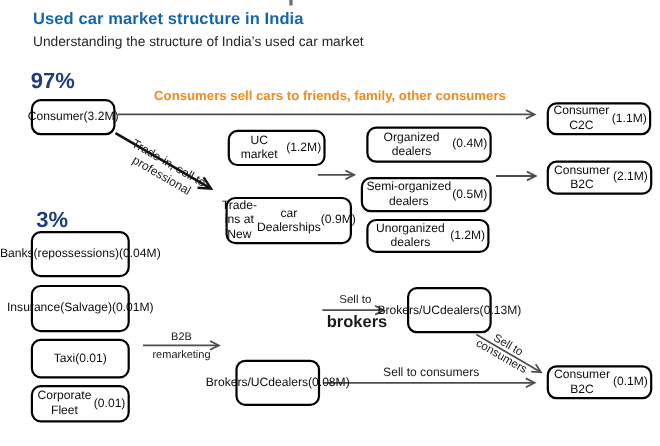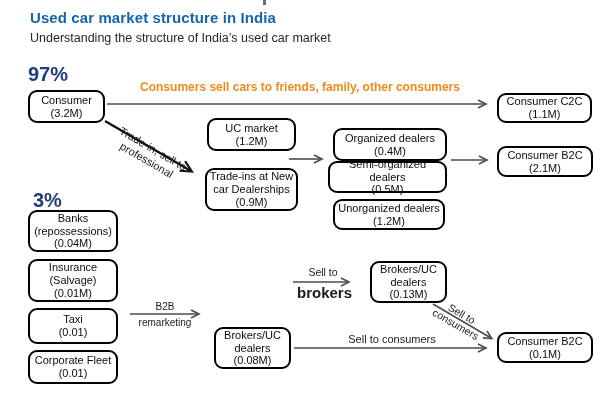--- a/index.html
+++ b/index.html
@@ -11,21 +11,21 @@
   .title{
     position:absolute;left:30px;top:9px;font-size:15px;font-weight:bold;
     color:var(--title-blue,#1565AE);letter-spacing:.1px;
   }
   .subtitle{position:absolute;left:30px;top:31px;font-size:12.5px;color:#262626;}
   .pct{position:absolute;font-size:20px;font-weight:bold;color:var(--pct-navy,#1F3D7C);}
   .pct97{left:28px;top:63px;}
   .pct3{left:33px;top:189px;}
   .node{
     position:absolute;background:#fff;border:2px solid var(--box-border,#000);
-    border-radius:9px;display:flex;flex-direction:column;justify-content:center;
+    border-radius:9px;display:flex;justify-content:center;
     align-items:center;text-align:center;font-size:11px;line-height:1.18;color:#0d0d0d;
     box-sizing:border-box;padding:1px 2px;
   }
   .flow-orange{
     position:absolute;left:110px;top:80px;width:380px;text-align:center;
     font-size:12px;font-weight:bold;color:var(--flow-orange,#F08A1E);
   }
   .lbl{position:absolute;font-size:10px;color:#1a1a1a;text-align:center;line-height:1.15;}
   .lbl-tradein{
     left:112px;top:118px;width:102px;font-size:11px;
@@ -81,27 +81,27 @@
   <div class="node" style="left:28px;top:90px;width:77px;height:33px">
     <div>Consumer</div>
     <div>(3.2M)</div>
   </div>
 
   <div class="node" style="left:207px;top:118px;width:89px;height:33px">
     <div>UC market</div>
     <div>(1.2M)</div>
   </div>
 
-  <div class="node" style="left:205px;top:168px;width:93px;height:43px">
+  <div class="node" style="left:205px;top:179px;width:115px;height:43px">
     <div>Trade-ins at New</div>
     <div>car Dealerships</div>
     <div>(0.9M)</div>
   </div>
 
-  <div class="node" style="left:333px;top:128px;width:114px;height:33px">
+  <div class="node" style="left:333px;top:115px;width:114px;height:33px">
     <div>Organized dealers</div>
     <div>(0.4M)</div>
   </div>
 
   <div class="node" style="left:328px;top:161px;width:119px;height:32px">
     <div>Semi-organized dealers</div>
     <div>(0.5M)</div>
   </div>
 
   <div class="node" style="left:333px;top:199px;width:112px;height:31px">

